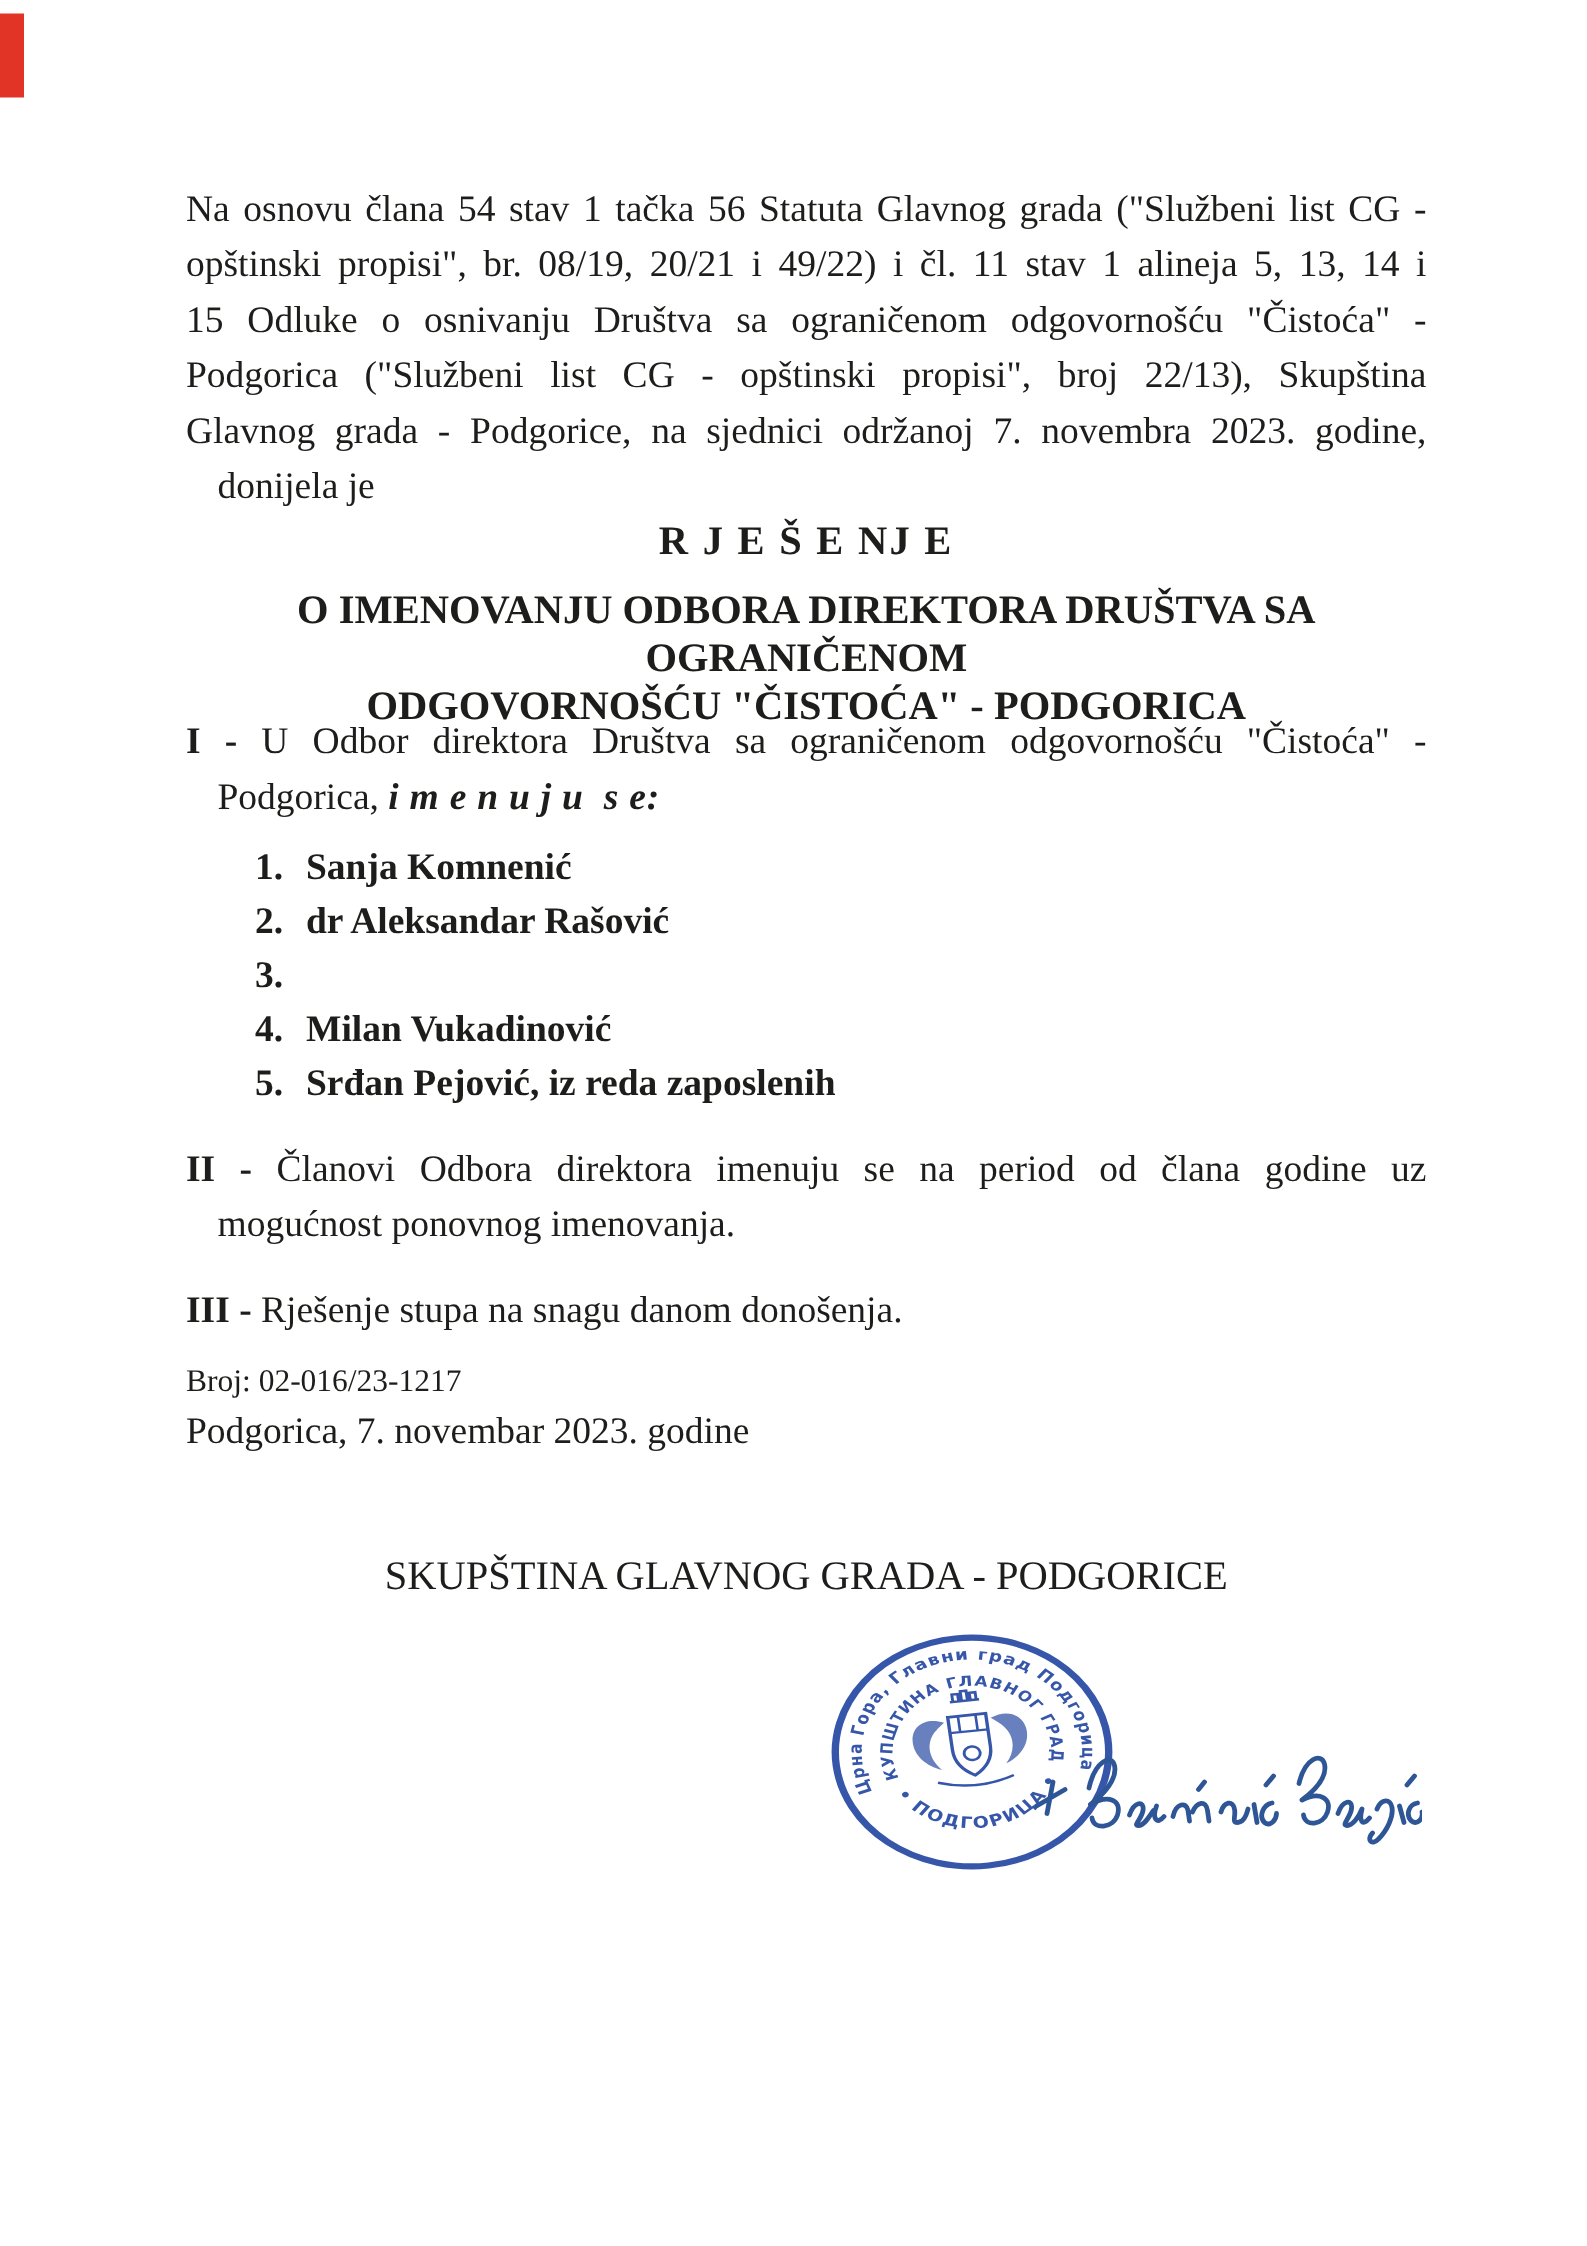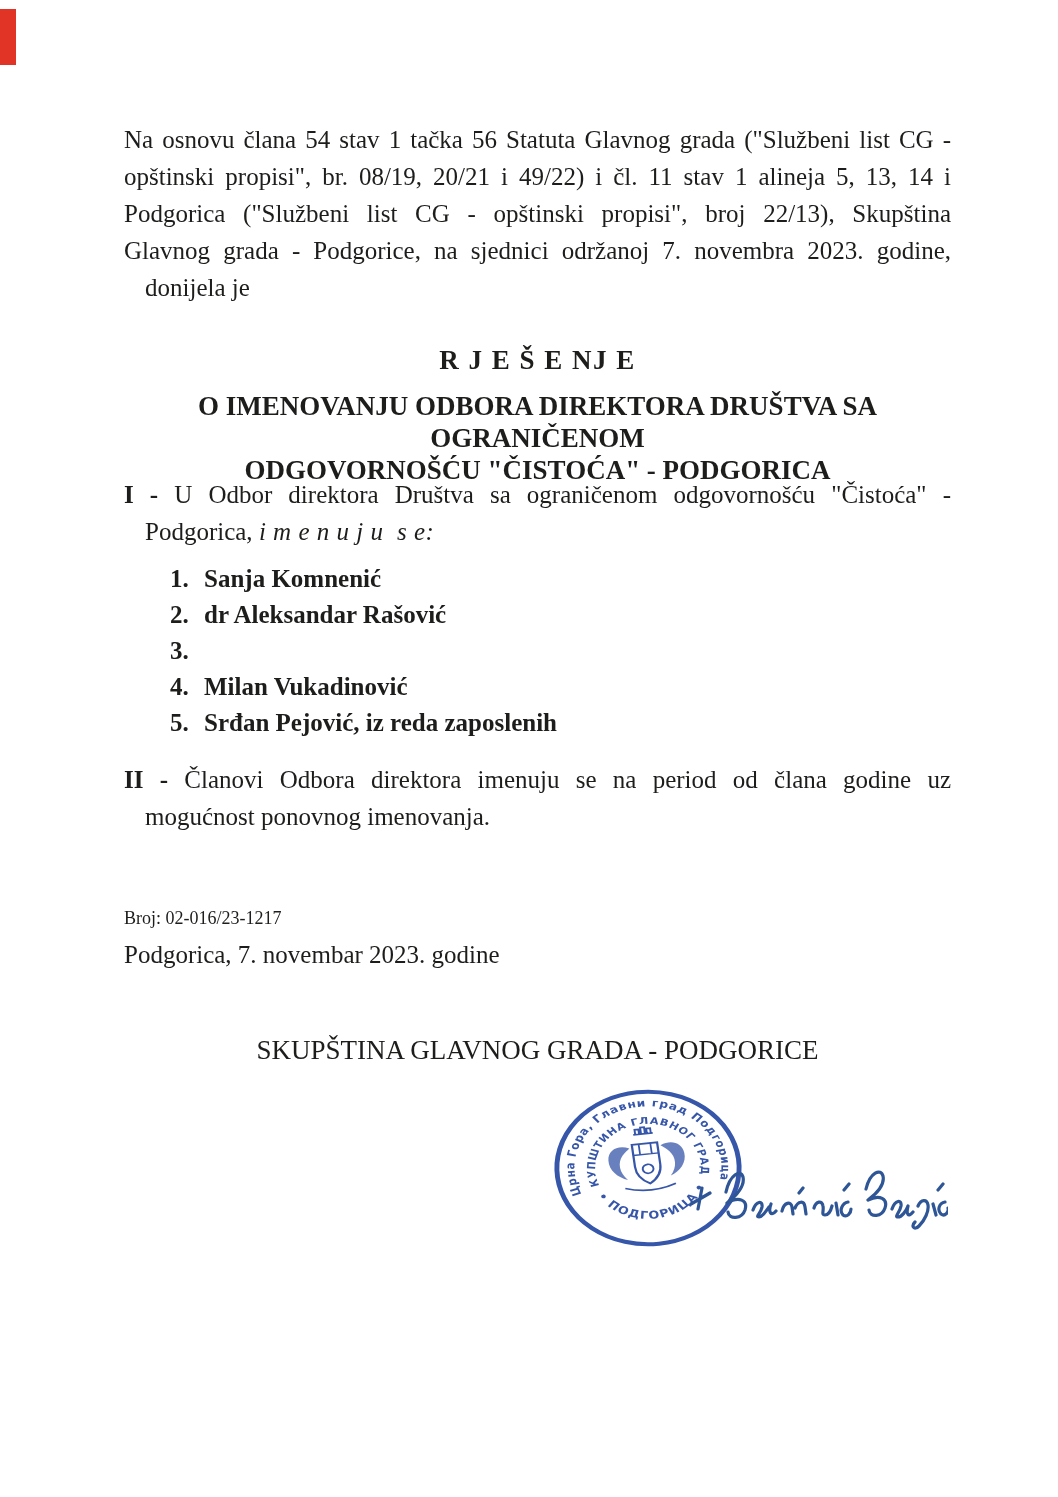--- a/index.html
+++ b/index.html
@@ -13,49 +13,50 @@
   .col{position:absolute;left:124px;width:827px;}
   .body-text{font-size:25px;line-height:37px;}
   .jline{text-align:justify;text-align-last:justify;white-space:nowrap;}
   .pline{text-align:left;white-space:nowrap;margin-left:21px;}
 
   .intro{top:121px;}
   .title-line{top:345px;text-align:center;font-weight:bold;font-size:27px;letter-spacing:1.5px;}
   .subtitle{top:390px;text-align:center;font-weight:bold;font-size:27px;line-height:32px;}
   .sec1{top:476px;}
   .rn{font-weight:bold;}
-  .emph{font-weight:normal;font-style:italic;white-space:pre-wrap;letter-spacing:.5px;}
+  .emph{font-weight:bold;font-style:italic;white-space:pre-wrap;letter-spacing:.5px;}
 
   .appointees{position:absolute;left:170px;top:561px;font-size:25px;font-weight:bold;line-height:36px;}
   .appointees .row{display:flex;}
   .appointees .num{width:34px;}
   .appointees .nm{white-space:nowrap;}
 
   .sec2{top:761px;}
   .sec3{top:855px;font-size:25px;line-height:37px;white-space:nowrap;}
-  .broj{top:908px;font-size:18px;white-space:nowrap;}
+  .broj{top:908px;font-size:21px;white-space:nowrap;}
   .place{top:941px;font-size:25px;white-space:nowrap;}
   .org{top:1035px;text-align:center;font-weight:normal;font-size:27px;}
 
   .sigblock{position:absolute;left:583px;top:1101px;width:370px;text-align:center;
     font-weight:bold;font-size:26px;line-height:34px;z-index:5;}
 
   .stamp{position:absolute;left:550px;top:1086px;width:196px;height:164px;z-index:1;opacity:.95;}
   .signature{position:absolute;left:686px;top:1162px;width:262px;height:82px;z-index:4;}
 </style>
 </head>
 <body>
 
 <div class="page">
 
   <div class="corner-mark"></div>
 
   <div class="col intro body-text">
     <div class="jline">Na osnovu člana 54 stav 1 tačka 56 Statuta Glavnog grada ("Službeni list CG -</div>
     <div class="jline">opštinski propisi", br. 08/19, 20/21 i 49/22) i čl. 11 stav 1 alineja 5, 13, 14 i</div>
+    <div class="jline">15 Odluke o osnivanju Društva sa ograničenom odgovornošću "Čistoća" -</div>
     <div class="jline">Podgorica ("Službeni list CG - opštinski propisi", broj 22/13), Skupština</div>
     <div class="jline">Glavnog grada - Podgorice, na sjednici održanoj 7. novembra 2023. godine,</div>
     <div class="pline">donijela je</div>
   </div>
 
   <div class="col title-line">R J E Š E NJ E</div>
 
   <div class="col subtitle">
     <div>O IMENOVANJU ODBORA DIREKTORA DRUŠTVA SA OGRANIČENOM</div>
     <div>ODGOVORNOŠĆU "ČISTOĆA" - PODGORICA</div>
@@ -86,20 +87,21 @@
         <span class="num">5.</span>
         <span class="nm">Srđan Pejović, iz reda zaposlenih</span>
       </div>
   </div>
 
   <div class="col sec2 body-text">
     <div class="jline"><b class="rn">II -</b><span> Članovi Odbora direktora imenuju se na period od člana godine uz</span></div>
     <div class="pline">mogućnost ponovnog imenovanja.</div>
   </div>
 
+  <div class="col sec3"><b class="rn">III -</b><span> Rješenje stupa na snagu danom donošenja.</span></div>
 
   <div class="col broj">Broj: 02-016/23-1217</div>
   <div class="col place">Podgorica, 7. novembar 2023. godine</div>
 
   <div class="col org">SKUPŠTINA GLAVNOG GRADA - PODGORICE</div>
 
   <div class="stamp">
     <svg width="196" height="164" viewBox="0 0 200 200" preserveAspectRatio="none">
       <g transform="rotate(-7 100 100)" stroke="#2c4da5" fill="none">
         <circle cx="100" cy="100" r="93" stroke-width="5"></circle>

